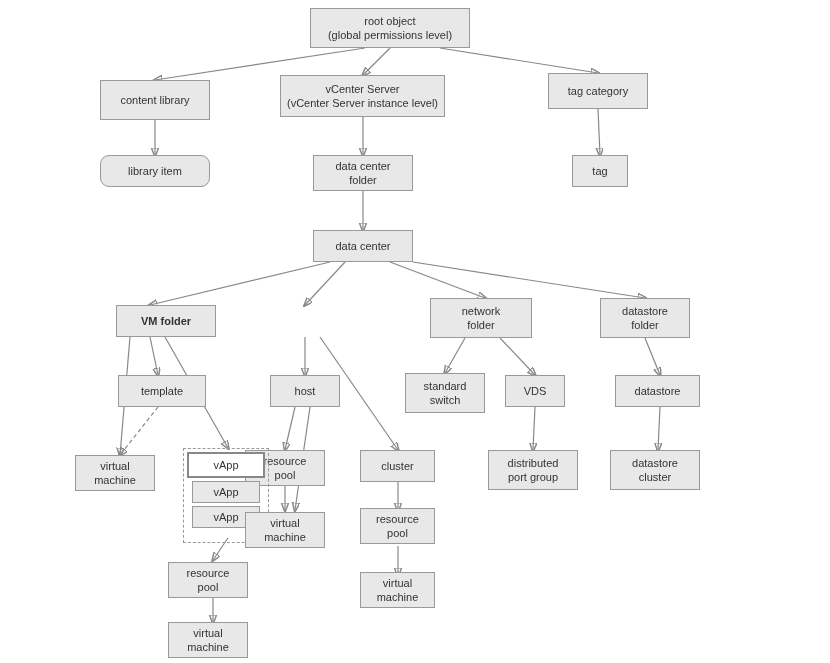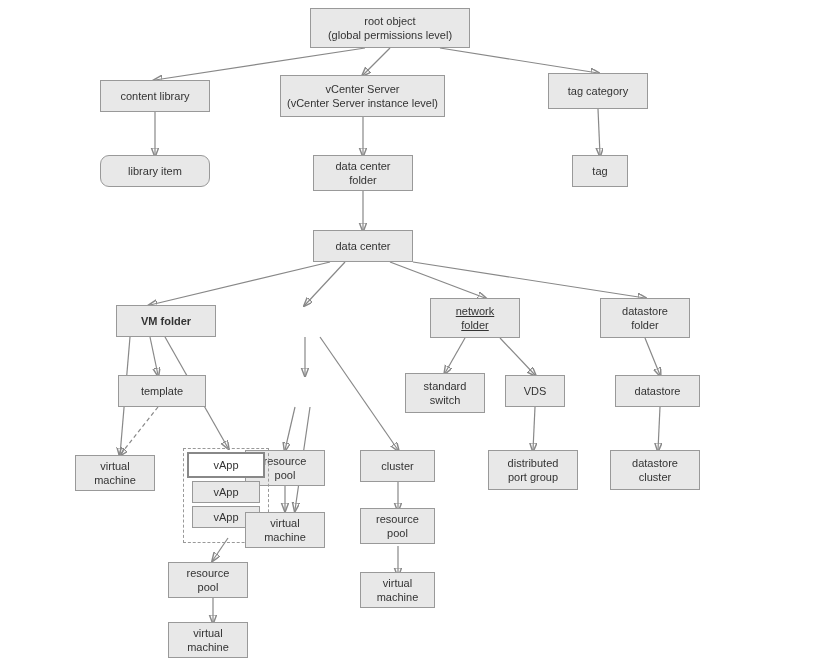--- a/index.html
+++ b/index.html
@@ -110,21 +110,21 @@
 
     <line x1="228" y1="538" x2="213" y2="560" marker-end="url(#arrow)"></line>
 
     <line x1="213" y1="596" x2="213" y2="622" marker-end="url(#arrow)"></line>
   </svg>
 
   <div class="node" style="left:310px;top:8px;width:160px;height:40px;">
     <span>root object<br>(global permissions level)</span>
   </div>
 
-  <div class="node" style="left:100px;top:80px;width:110px;height:32px;">
+  <div class="node" style="left:100px;top:80px;width:110px;height:40px;">
     <span>content library</span>
   </div>
 
   <div class="node" style="left:280px;top:75px;width:165px;height:42px;">
     <span>vCenter Server<br>(vCenter Server instance level)</span>
   </div>
 
   <div class="node" style="left:548px;top:73px;width:100px;height:36px;align-items:center;">
     <span>tag category</span>
   </div>
@@ -143,32 +143,35 @@
 
   <div class="node" style="left:313px;top:230px;width:100px;height:32px;">
     <span>data center</span>
   </div>
 
   <div class="node" style="left:116px;top:305px;width:100px;height:32px;font-weight:bold;">
     <span>VM folder</span>
   </div>
 
 
-  <div class="node" style="left:430px;top:298px;width:90px;height:40px;text-decoration:underline;">
+  <div class="node" style="left:430px;top:298px;width:102px;height:40px;">
     <span>network<br>folder</span>
   </div>
 
   <div class="node" style="left:600px;top:298px;width:90px;height:40px;">
     <span>datastore<br>folder</span>
   </div>
 
   <div class="node" style="left:118px;top:375px;width:88px;height:32px;">
     <span>template</span>
   </div>
 
+  <div class="node" style="left:270px;top:375px;width:70px;height:32px;">
+    <span>host</span>
+  </div>
 
   <div class="node" style="left:405px;top:373px;width:80px;height:40px;">
     <span>standard<br>switch</span>
   </div>
 
   <div class="node" style="left:505px;top:375px;width:60px;height:32px;">
     <span>VDS</span>
   </div>
 
   <div class="node" style="left:615px;top:375px;width:85px;height:32px;">

